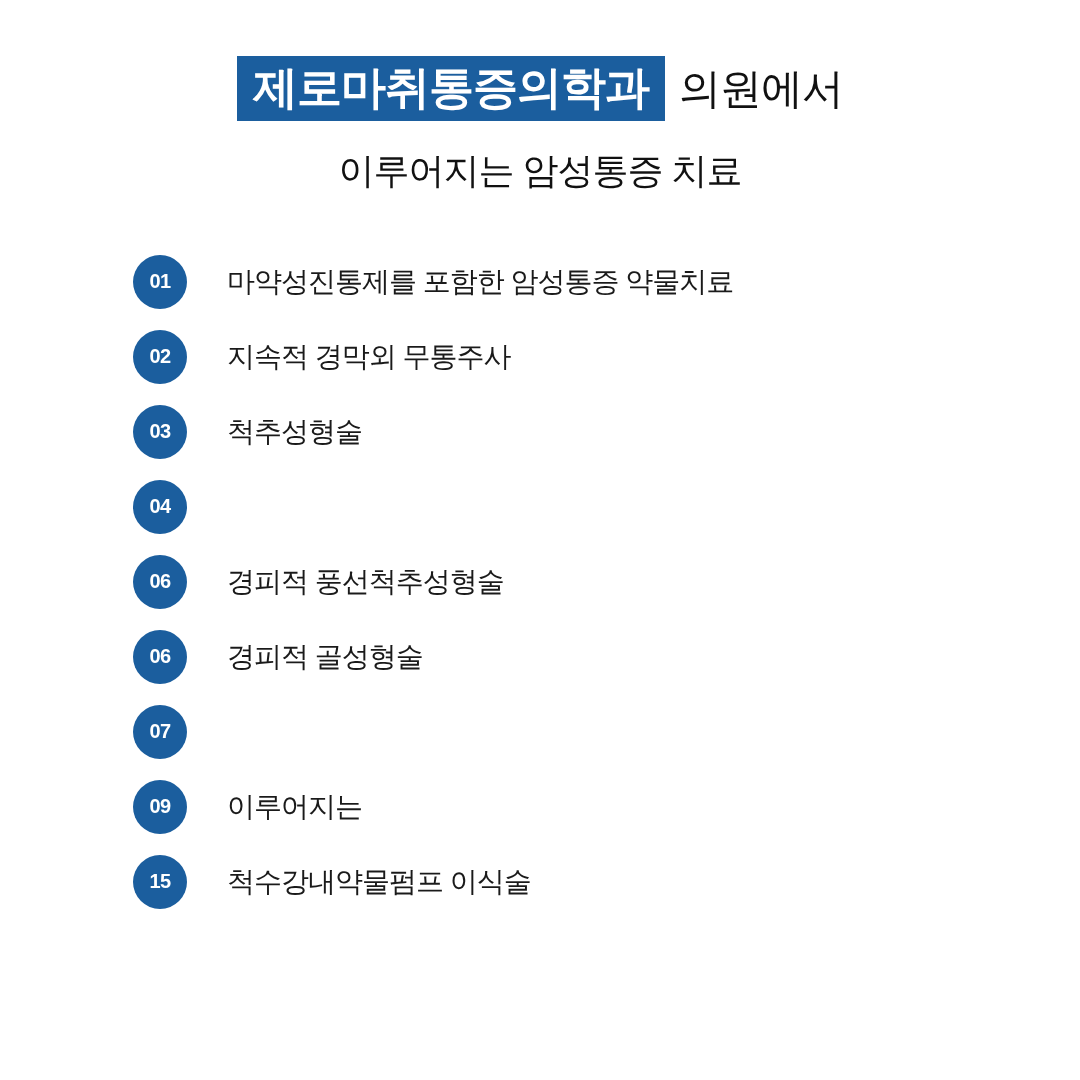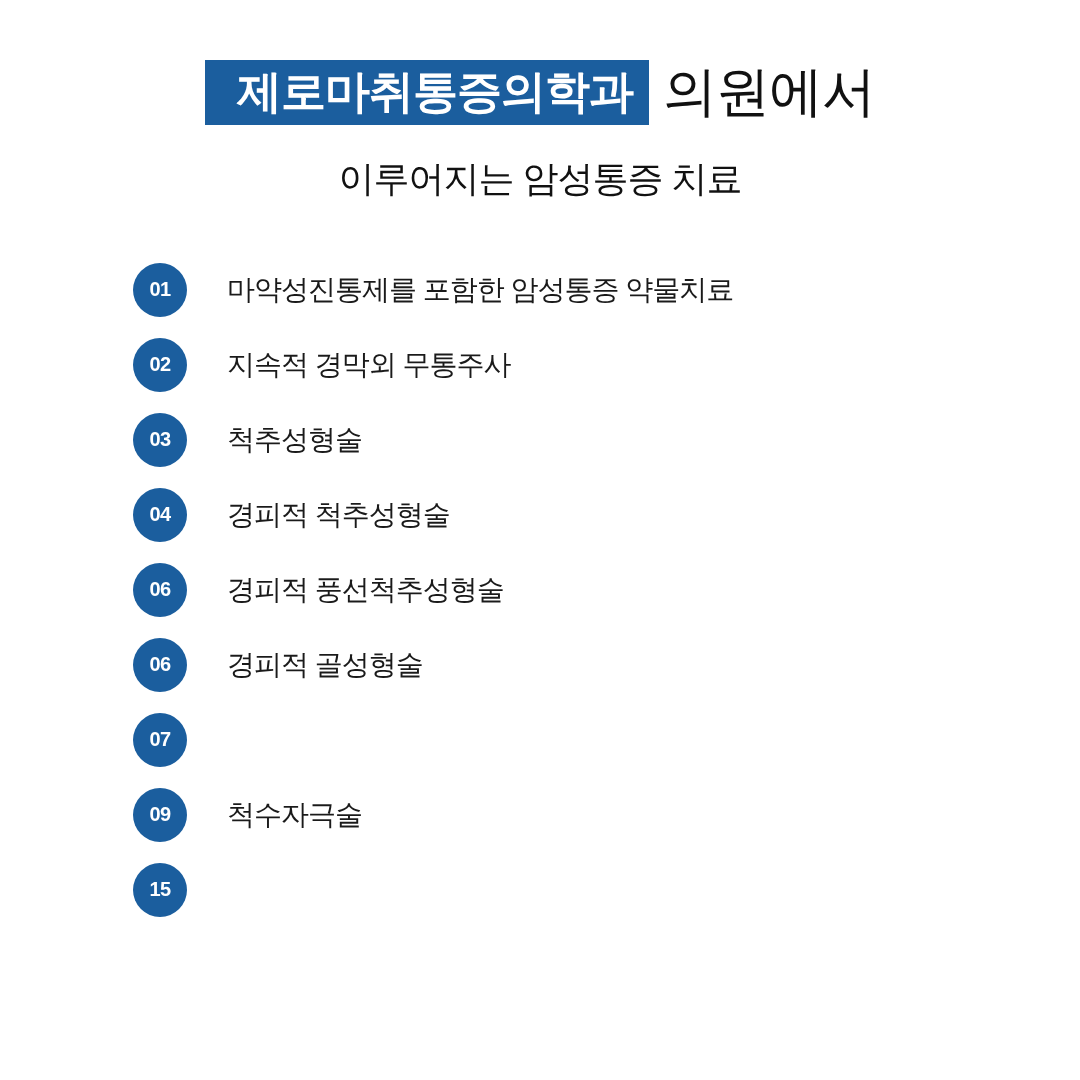--- a/index.html
+++ b/index.html
@@ -36,26 +36,26 @@
     white-space: nowrap;
   }
 
   .highlight {
     display: inline-block;
     background: #1b5e9e;
     color: #ffffff;
     font-size: 45px;
     font-weight: bold;
     letter-spacing: -1px;
-    padding: 9px 16px 11px 32px;
+    padding: 9px 16px 11px 16px;
     line-height: 1.0;
   }
 
   .title-plain {
-    font-size: 54px;
+    font-size: 42px;
     font-weight: normal;
     color: #111111;
     letter-spacing: -1px;
   }
 
   .title-line-2 {
     margin-top: 26px;
     font-size: 36px;
     font-weight: normal;
     color: #111111;
@@ -125,41 +125,41 @@
       <span class="item-label">지속적 경막외 무통주사</span>
     </div>
 
     <div class="list-item">
       <span class="badge">03</span>
       <span class="item-label">척추성형술</span>
     </div>
 
     <div class="list-item">
       <span class="badge">04</span>
-      <span class="item-label">경피적 척추성형술</span>
     </div>
 
     <div class="list-item">
       <span class="badge">06</span>
       <span class="item-label">경피적 풍선척추성형술</span>
     </div>
 
     <div class="list-item">
       <span class="badge">06</span>
       <span class="item-label">경피적 골성형술</span>
     </div>
 
     <div class="list-item">
       <span class="badge">07</span>
     </div>
 
 
     <div class="list-item">
       <span class="badge">09</span>
-      <span class="item-label">척수자극술</span>
+      <span class="item-label">이루어지는</span>
     </div>
 
     <div class="list-item">
       <span class="badge">15</span>
+      <span class="item-label">척수강내약물펌프 이식술</span>
     </div>
 
   </div>
 </div>
 
 </body></html>

